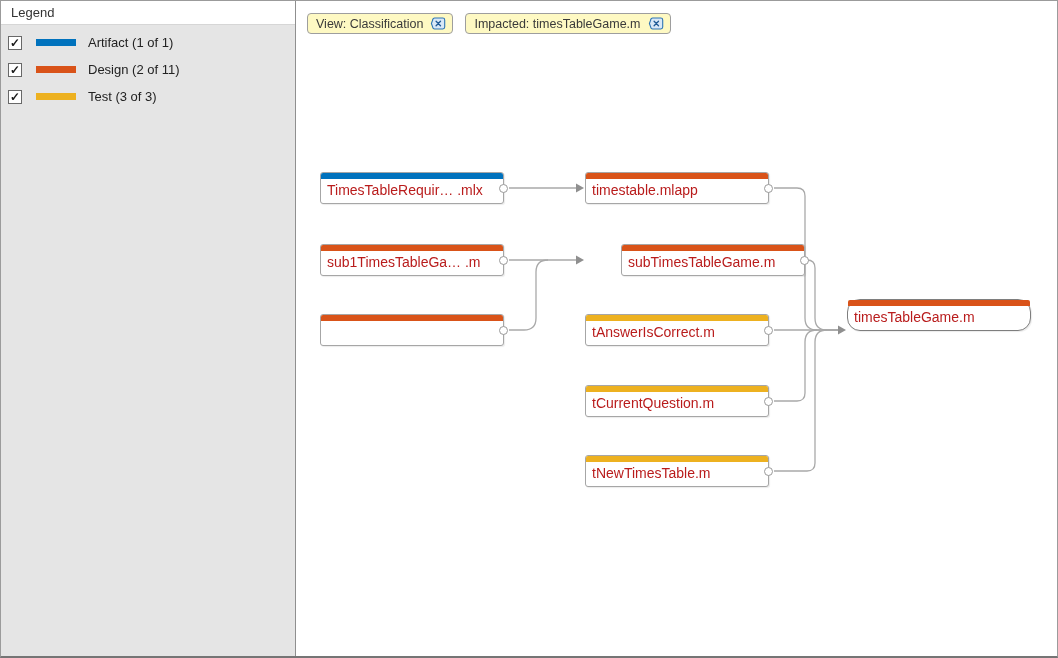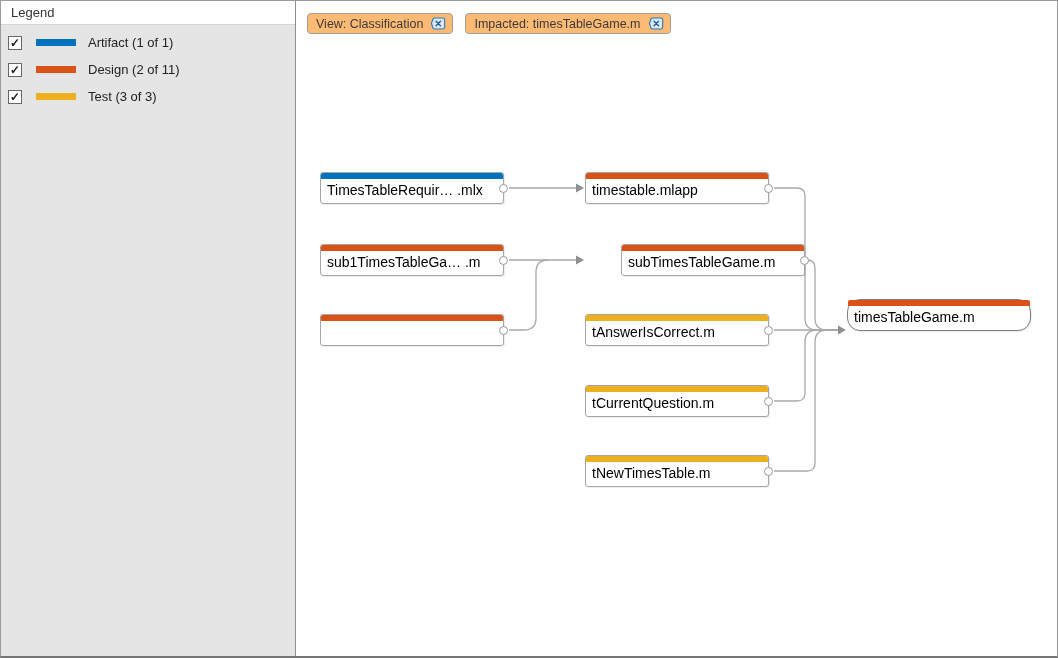--- a/index.html
+++ b/index.html
@@ -23,38 +23,38 @@
     display:flex; align-items:center; justify-content:center;
     font-size:12px; line-height:12px; color:#1a1a1a; font-weight:bold;
   }
   .swatch { width:40px; height:7px; margin-left:14px; }
   .legend-label { margin-left:12px; font-size:13px; color:#222; }
   
   .main { position:relative; flex:1 1 auto; background:#fff; height:100%; }
   .chips { position:absolute; left:11px; top:12px; display:flex; gap:12px; z-index:3; }
   .chip {
     height:21px; display:flex; align-items:center; gap:7px;
-    padding:0 6px 0 8px; background:#fdba74;
+    padding:0 6px 0 8px; background:#fef9c3;
     border:1px solid #9e9e9e; border-radius:4px;
     font-size:12.5px; color:#3a3a3a; cursor:default;
   }
   .chip svg { display:block; }
   
   svg.edges { position:absolute; left:0; top:0; z-index:0; }
   .edge { fill:none; stroke:#a9a9a9; stroke-width:1.3; }
   .arrowhead { fill:#8f8f8f; stroke:none; }
   .node {
     position:absolute; width:184px; height:32px; background:#fff;
     border:1px solid #a6a6a6; border-radius:3px; z-index:1;
     box-shadow:1px 1px 1px rgba(0,0,0,0.08);
   }
   .node.selected { border:1.5px solid #7e7e7e; }
   .node-bar { height:6px; border-radius:2px 2px 0 0; }
   .node-label {
-    font-size:14px; color:#000000; padding:3px 4px 0 6px;
+    font-size:14px; color:#b91c1c; padding:3px 4px 0 6px;
     white-space:nowrap; overflow:hidden;
   }
   .port {
     position:absolute; right:-5px; top:11px; width:9px; height:9px;
     background:#fff; border:1.2px solid #9a9a9a; border-radius:50%;
   }
 </style>
 </head>
 <body>
 

